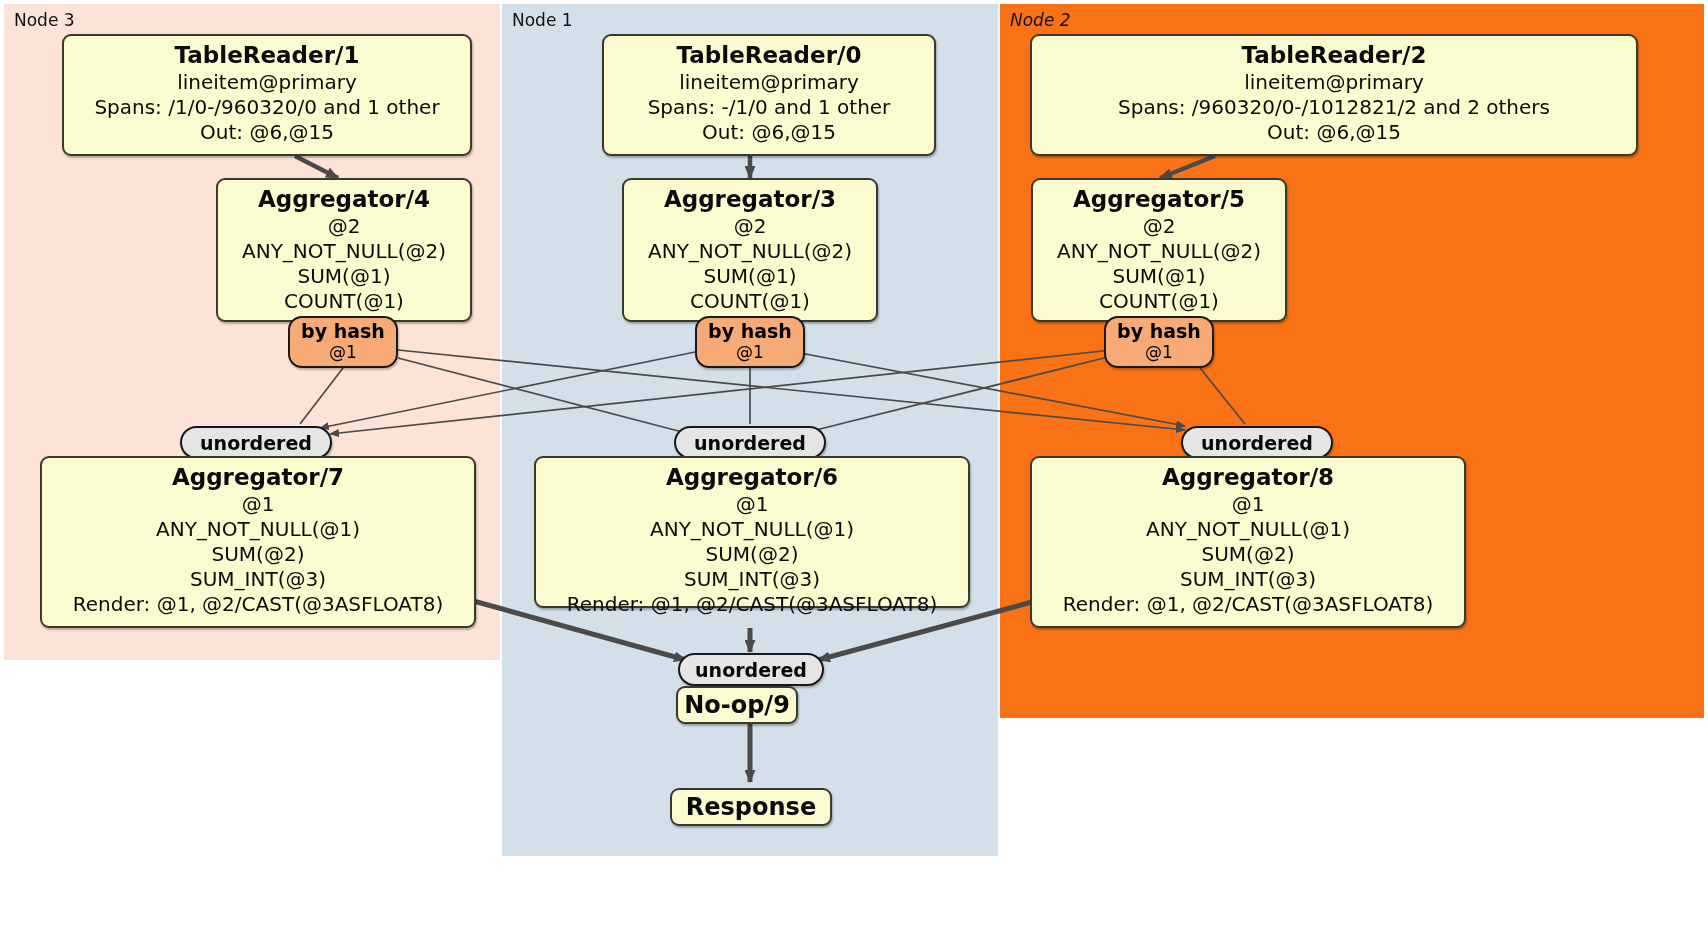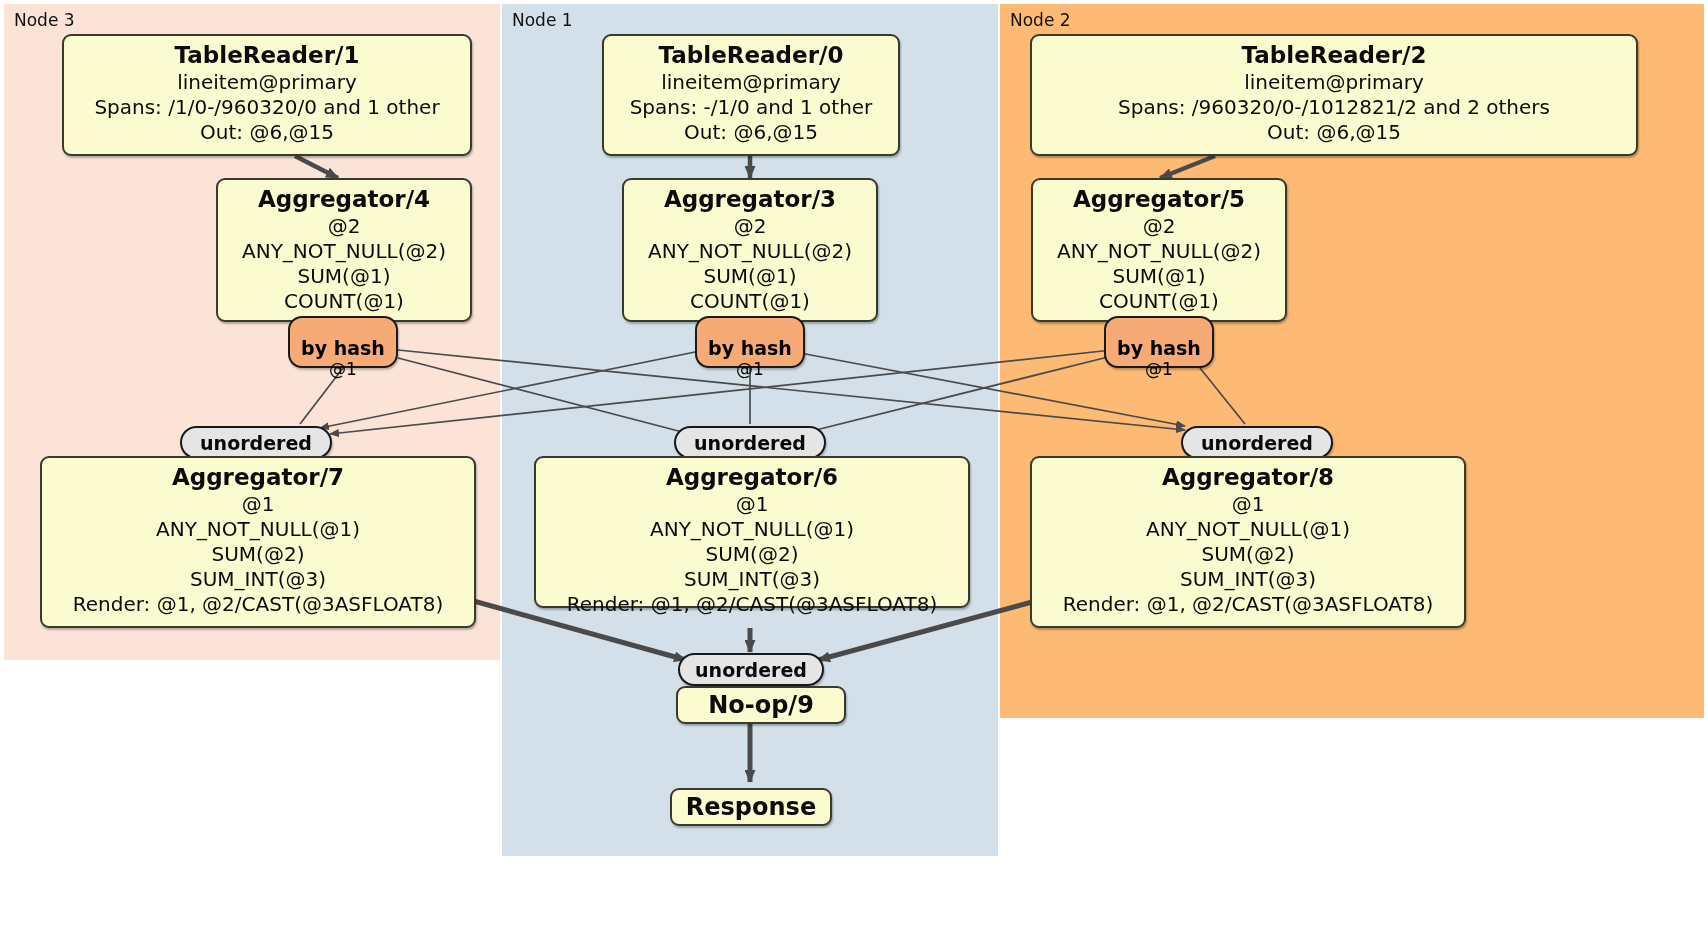--- a/index.html
+++ b/index.html
@@ -29,21 +29,21 @@
     border:2px solid #16181c;border-radius:999px;
     text-align:center;font-weight:bold;color:#07080a;
     display:flex;align-items:center;justify-content:center;
     box-shadow:1px 2px 2px rgba(0,0,0,0.25);
   }
   .pill.unordered{background:#e5e5e5;font-size:19px;}
 
   .hashbadge{
     position:absolute;box-sizing:border-box;background:#f6ab77;
     border:2px solid #1a1a1a;border-radius:14px;
-    text-align:center;color:#000;line-height:21px;padding-top:20px;
+    text-align:center;color:#000;line-height:21px;padding-top:3px;
     box-shadow:1px 2px 2px rgba(0,0,0,0.25);
   }
   .hashbadge .hl1{font-weight:bold;font-size:19px;}
   .hashbadge .hl2{font-size:17px;}
 
   .smallbox{
     position:absolute;box-sizing:border-box;background:#fbfbd0;
     border:2px solid #3a3a2c;border-radius:9px;
     display:flex;align-items:center;justify-content:center;
     font-weight:bold;font-size:24px;color:#0b0b0b;
@@ -56,21 +56,21 @@
 <div id="stage">
 
   <div class="panel" style="left:4px;top:4px;width:496px;height:656px;background:#fbe4d7;">
     <span class="panel-label">Node 3</span>
   </div>
 
   <div class="panel" style="left:502px;top:4px;width:496px;height:852px;background:#d3e0e9;">
     <span class="panel-label">Node 1</span>
   </div>
 
-  <div class="panel" style="left:1000px;top:4px;width:704px;height:714px;background:#fdba74;">
+  <div class="panel" style="left:1000px;top:4px;width:704px;height:714px;background:#f97316;font-style:italic;">
     <span class="panel-label">Node 2</span>
   </div>
 
   <svg id="edges" viewBox="0 0 1708 940">
     <defs>
       <marker id="ah" markerWidth="10" markerHeight="8" refX="9" refY="4" orient="auto" markerUnits="userSpaceOnUse">
         <path d="M0,0 L10,4 L0,8 z" fill="#4a4a4a"></path>
       </marker>
       <marker id="ahthick" markerWidth="13" markerHeight="11" refX="12" refY="5.5" orient="auto" markerUnits="userSpaceOnUse">
         <path d="M0,0 L13,5.5 L0,11 z" fill="#4a4a4a"></path>
@@ -129,21 +129,21 @@
 
   <div class="box" style="left:40px;top:456px;width:436px;height:172px;">
     <div class="title">Aggregator/7</div>
     <div class="ln">@1</div>
     <div class="ln">ANY_NOT_NULL(@1)</div>
     <div class="ln">SUM(@2)</div>
     <div class="ln">SUM_INT(@3)</div>
     <div class="ln">Render: @1, @2/CAST(@3ASFLOAT8)</div>
   </div>
 
-  <div class="box" style="left:602px;top:34px;width:298px;height:122px;">
+  <div class="box" style="left:602px;top:34px;width:334px;height:122px;">
     <div class="title">TableReader/0</div>
     <div class="ln">lineitem@primary</div>
     <div class="ln">Spans: -/1/0 and 1 other</div>
     <div class="ln">Out: @6,@15</div>
   </div>
 
   <div class="box" style="left:622px;top:178px;width:256px;height:144px;">
     <div class="title">Aggregator/3</div>
     <div class="ln">@2</div>
     <div class="ln">ANY_NOT_NULL(@2)</div>
@@ -166,21 +166,21 @@
     <div class="ln">ANY_NOT_NULL(@1)</div>
     <div class="ln">SUM(@2)</div>
     <div class="ln">SUM_INT(@3)</div>
     <div class="ln">Render: @1, @2/CAST(@3ASFLOAT8)</div>
   </div>
 
   <div class="pill unordered" style="left:678px;top:653px;width:146px;height:33px;">
     <span>unordered</span>
   </div>
 
-  <div class="smallbox" style="left:676px;top:686px;width:170px;height:38px;">
+  <div class="smallbox" style="left:676px;top:686px;width:122px;height:38px;">
     <span>No-op/9</span>
   </div>
 
   <div class="smallbox" style="left:670px;top:788px;width:162px;height:38px;">
     <span>Response</span>
   </div>
 
   <div class="box" style="left:1030px;top:34px;width:608px;height:122px;">
     <div class="title">TableReader/2</div>
     <div class="ln">lineitem@primary</div>

